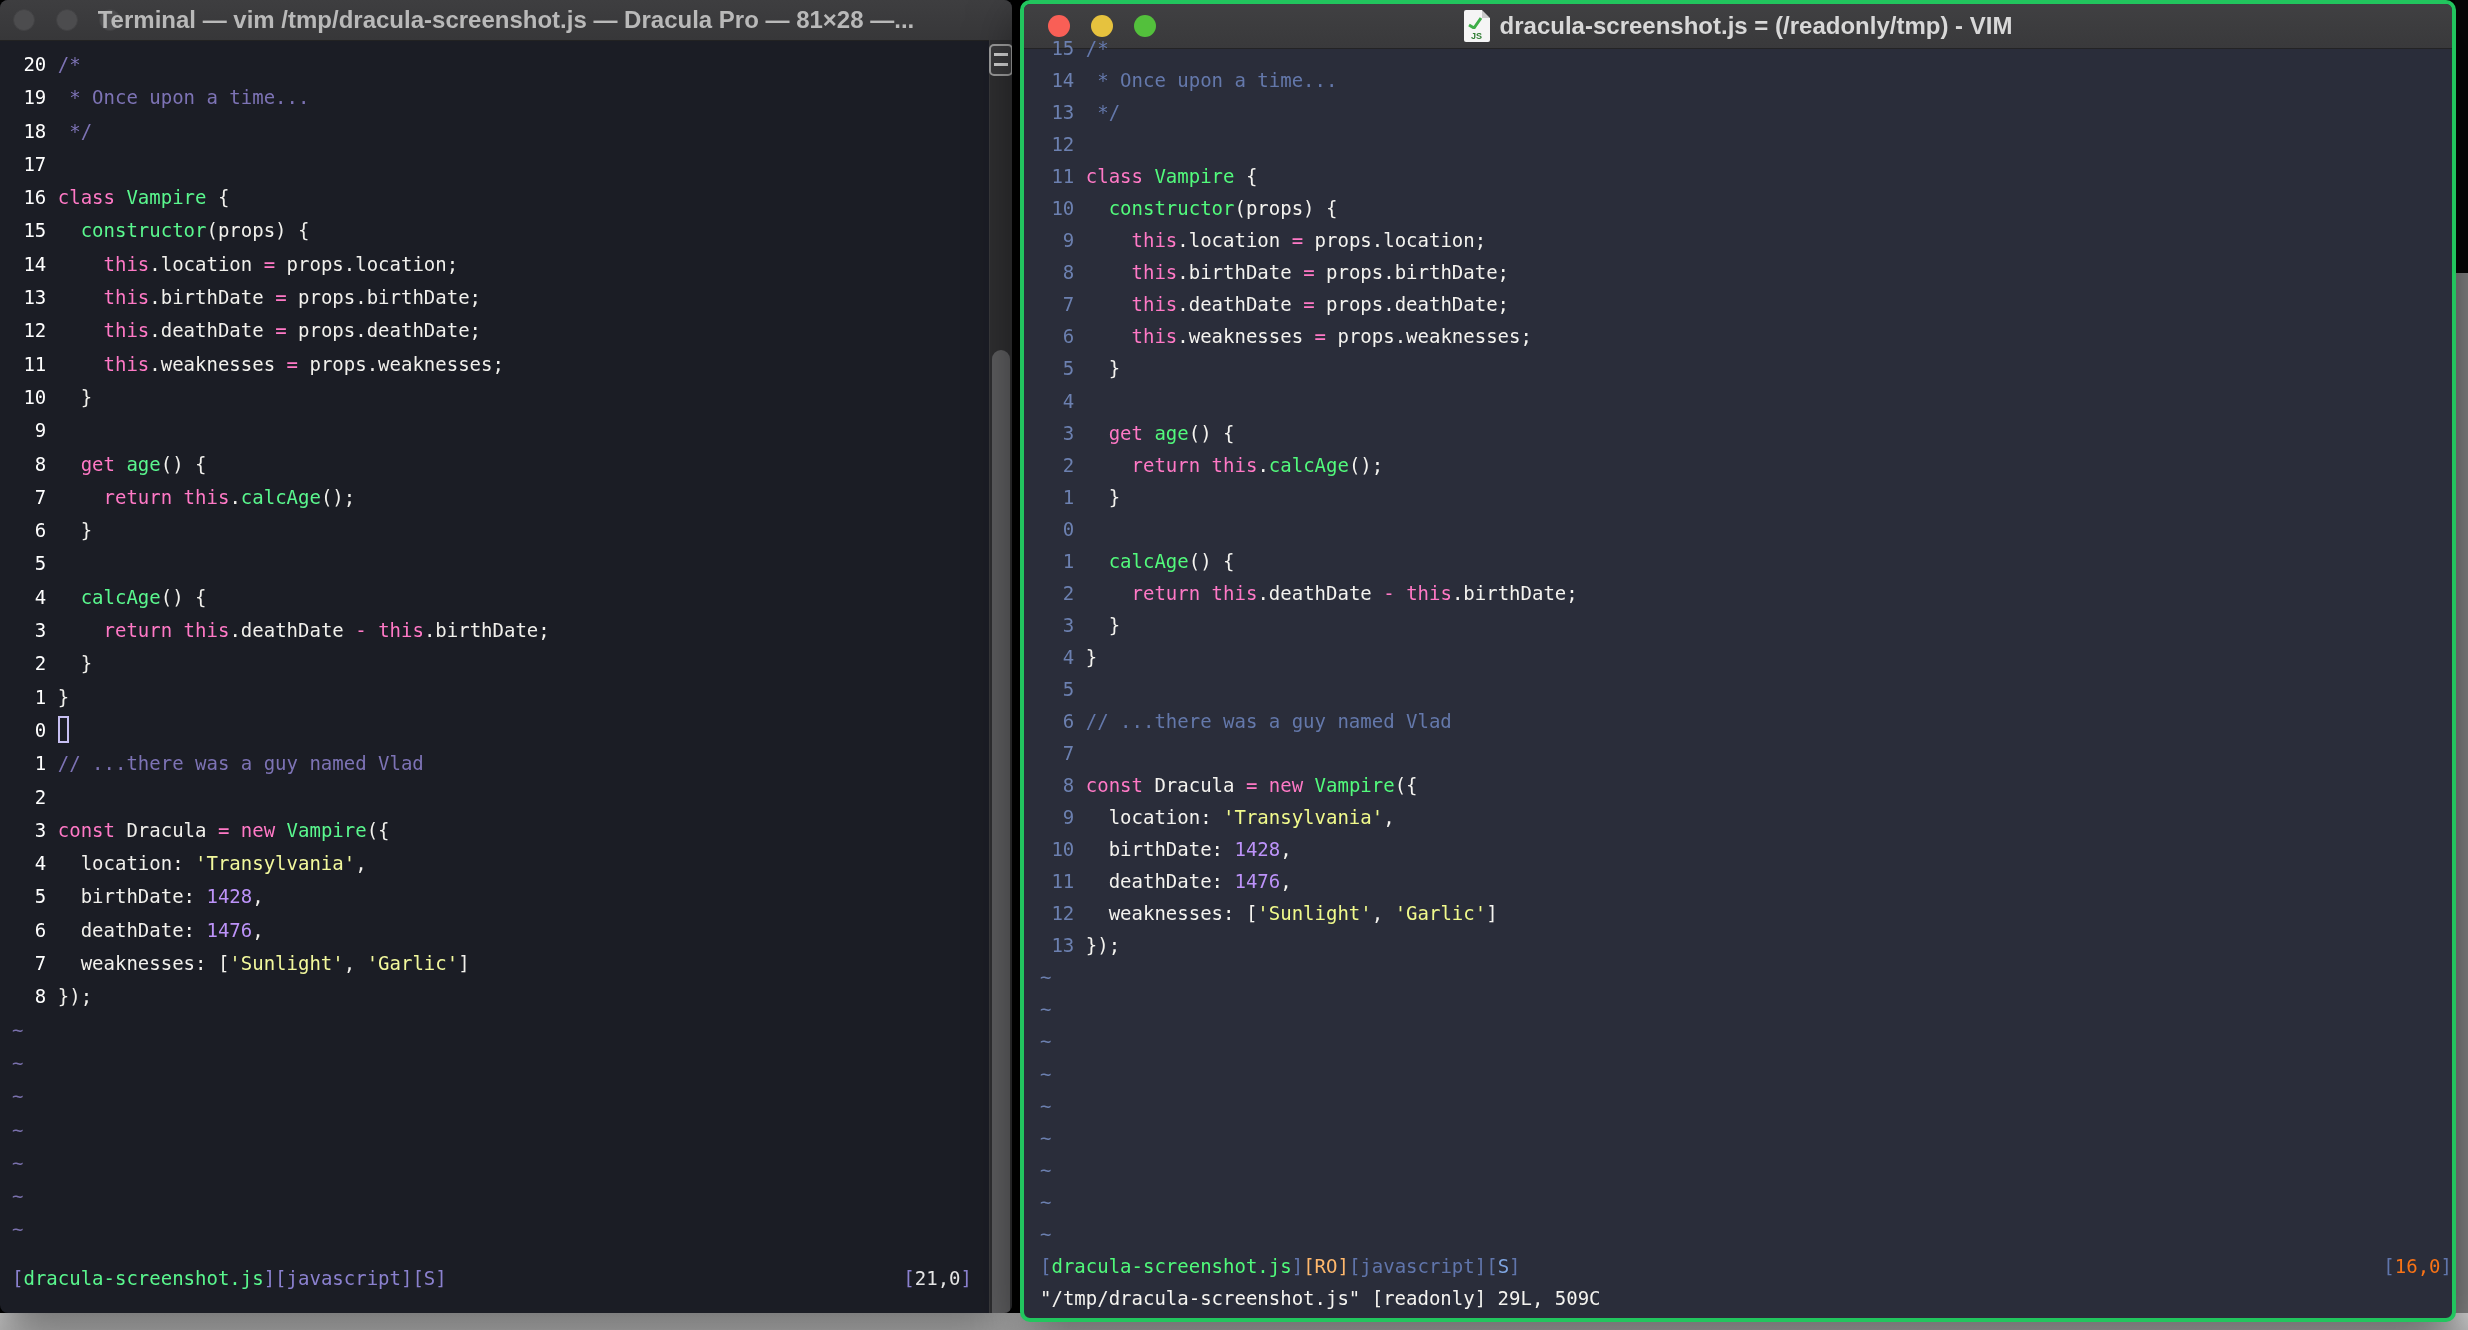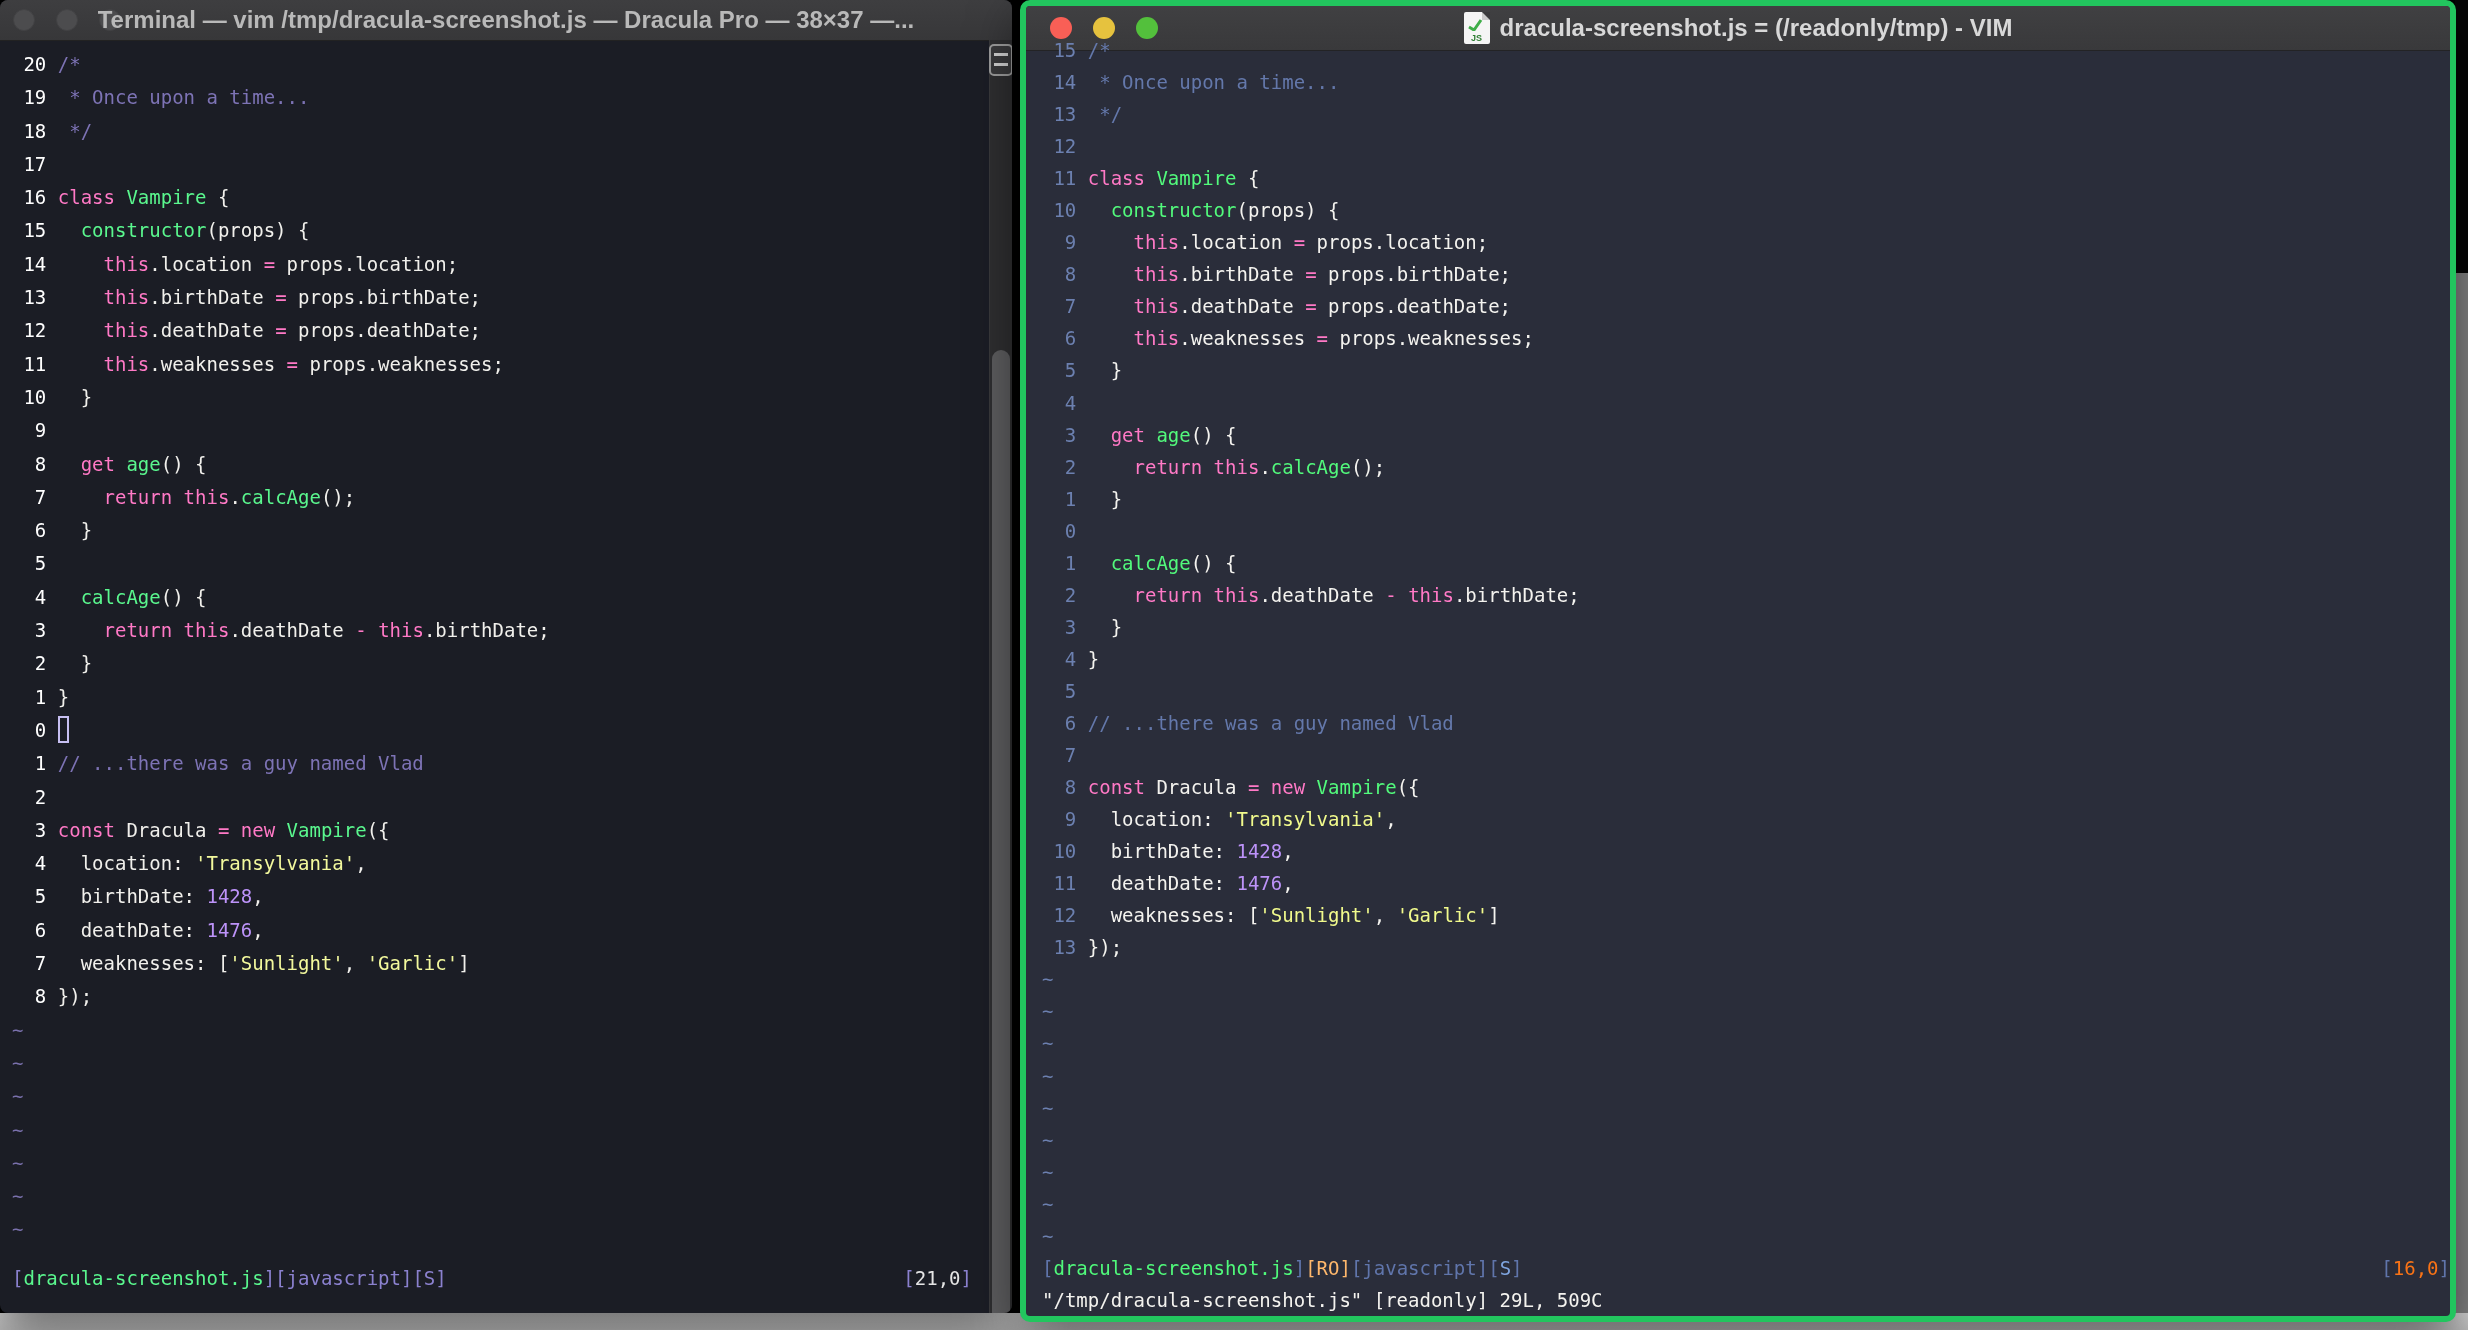--- a/index.html
+++ b/index.html
@@ -52,21 +52,21 @@
   .scroll-track{position:absolute;top:40px;right:0;width:22px;bottom:0;background:#2e2e30;
     border-left:1px solid #39393b;}
   .scroll-thumb{position:absolute;right:2px;top:310px;width:18px;height:995px;
     background:#5c5c5e;border-radius:9px;}
   .scroll-widget{position:absolute;right:-1px;top:4px;width:24px;height:32px;
     border:2px solid #9b9b9b;border-radius:5px;background:#39393b;box-sizing:border-box;}
   .scroll-widget i{display:block;height:0;border-top:3px solid #cfcfcf;margin:7px 3px 0 3px;}
 
   
   #win-right{left:1020px;top:0;width:1436px;height:1322px;background:#2a2d3a;
-    border:6px solid #22c55e;border-radius:10px;box-sizing:border-box;}
+    border:4px solid #22c55e;border-radius:10px;box-sizing:border-box;}
   #win-right .titlebar{height:44px;background:linear-gradient(#404042,#39393b);
     border-bottom:1px solid #232325;padding-left:24px;}
   #win-right .titletext{color:#d8d8d8;font-size:24px;font-weight:bold;top:0;height:44px;}
   #win-right .content{--lh:32.05px;top:28px;padding:0 0 0 16px;color:#f4f3ef;}
   .wR .gut{color:#6c80b0}
   .wR .tok-c{color:#6478ab}
   .wR .tok-k{color:#ff79c6}
   .wR .tok-f{color:#52fa7c}
   .wR .tok-s{color:#f1fa8c}
   .wR .tok-d{color:#bd93f9}
@@ -96,21 +96,21 @@
 <div class="sliver-gray"></div>
 
 <div class="window" id="win-left">
   <div class="titlebar">
     <div class="lights">
       <div class="light"></div>
       <div class="light"></div>
       <div class="light"></div>
     </div>
     <div class="titletext">
-      <span>Terminal — vim /tmp/dracula-screenshot.js — Dracula Pro — 38×37 —...</span>
+      <span>Terminal — vim /tmp/dracula-screenshot.js — Dracula Pro — 81×28 —...</span>
     </div>
   </div>
   <div class="content wL" id="content-left"><div class="row"><span class="gut">20</span><span class="tok-c">/*</span></div><div class="row"><span class="gut">19</span><span class="tok-c"> * Once upon a time...</span></div><div class="row"><span class="gut">18</span><span class="tok-c"> */</span></div><div class="row"><span class="gut">17</span></div><div class="row"><span class="gut">16</span><span class="tok-k">class</span><span class="tok-w"> </span><span class="tok-f">Vampire</span><span class="tok-w"> {</span></div><div class="row"><span class="gut">15</span><span class="tok-w">  </span><span class="tok-f">constructor</span><span class="tok-w">(props) {</span></div><div class="row"><span class="gut">14</span><span class="tok-w">    </span><span class="tok-k">this</span><span class="tok-w">.location </span><span class="tok-k">=</span><span class="tok-w"> props.location;</span></div><div class="row"><span class="gut">13</span><span class="tok-w">    </span><span class="tok-k">this</span><span class="tok-w">.birthDate </span><span class="tok-k">=</span><span class="tok-w"> props.birthDate;</span></div><div class="row"><span class="gut">12</span><span class="tok-w">    </span><span class="tok-k">this</span><span class="tok-w">.deathDate </span><span class="tok-k">=</span><span class="tok-w"> props.deathDate;</span></div><div class="row"><span class="gut">11</span><span class="tok-w">    </span><span class="tok-k">this</span><span class="tok-w">.weaknesses </span><span class="tok-k">=</span><span class="tok-w"> props.weaknesses;</span></div><div class="row"><span class="gut">10</span><span class="tok-w">  }</span></div><div class="row"><span class="gut">9</span></div><div class="row"><span class="gut">8</span><span class="tok-w">  </span><span class="tok-k">get</span><span class="tok-w"> </span><span class="tok-f">age</span><span class="tok-w">() {</span></div><div class="row"><span class="gut">7</span><span class="tok-w">    </span><span class="tok-k">return</span><span class="tok-w"> </span><span class="tok-k">this</span><span class="tok-w">.</span><span class="tok-f">calcAge</span><span class="tok-w">();</span></div><div class="row"><span class="gut">6</span><span class="tok-w">  }</span></div><div class="row"><span class="gut">5</span></div><div class="row"><span class="gut">4</span><span class="tok-w">  </span><span class="tok-f">calcAge</span><span class="tok-w">() {</span></div><div class="row"><span class="gut">3</span><span class="tok-w">    </span><span class="tok-k">return</span><span class="tok-w"> </span><span class="tok-k">this</span><span class="tok-w">.deathDate </span><span class="tok-k">-</span><span class="tok-w"> </span><span class="tok-k">this</span><span class="tok-w">.birthDate;</span></div><div class="row"><span class="gut">2</span><span class="tok-w">  }</span></div><div class="row"><span class="gut">1</span><span class="tok-w">}</span></div><div class="row"><span class="gut">0</span><span class="cursor-hollow"></span></div><div class="row"><span class="gut">1</span><span class="tok-c">// ...there was a guy named Vlad</span></div><div class="row"><span class="gut">2</span></div><div class="row"><span class="gut">3</span><span class="tok-k">const</span><span class="tok-w"> Dracula </span><span class="tok-k">=</span><span class="tok-w"> </span><span class="tok-k">new</span><span class="tok-w"> </span><span class="tok-f">Vampire</span><span class="tok-w">({</span></div><div class="row"><span class="gut">4</span><span class="tok-w">  location: </span><span class="tok-s">'Transylvania'</span><span class="tok-w">,</span></div><div class="row"><span class="gut">5</span><span class="tok-w">  birthDate: </span><span class="tok-d">1428</span><span class="tok-w">,</span></div><div class="row"><span class="gut">6</span><span class="tok-w">  deathDate: </span><span class="tok-d">1476</span><span class="tok-w">,</span></div><div class="row"><span class="gut">7</span><span class="tok-w">  weaknesses: [</span><span class="tok-s">'Sunlight'</span><span class="tok-w">, </span><span class="tok-s">'Garlic'</span><span class="tok-w">]</span></div><div class="row"><span class="gut">8</span><span class="tok-w">});</span></div><div class="row"><span class="tilde">~</span></div><div class="row"><span class="tilde">~</span></div><div class="row"><span class="tilde">~</span></div><div class="row"><span class="tilde">~</span></div><div class="row"><span class="tilde">~</span></div><div class="row"><span class="tilde">~</span></div><div class="row"><span class="tilde">~</span></div><div class="row strow"><span><span class="st-br">[</span><span class="st-file">dracula-screenshot.js</span><span class="st-br">][</span><span class="st-ft">javascript</span><span class="st-br">][</span><span class="st-flag">S</span><span class="st-br">]</span></span><span class="ruler"><span class="st-br">[</span><span class="st-pos">21,0</span><span class="st-br">]</span></span></div><div class="row cmdline"></div></div>
   <div class="scroll-track">
     <div class="scroll-widget">
         <i></i>
         <i></i>
       </div>
     <div class="scroll-thumb"></div>
   </div>

